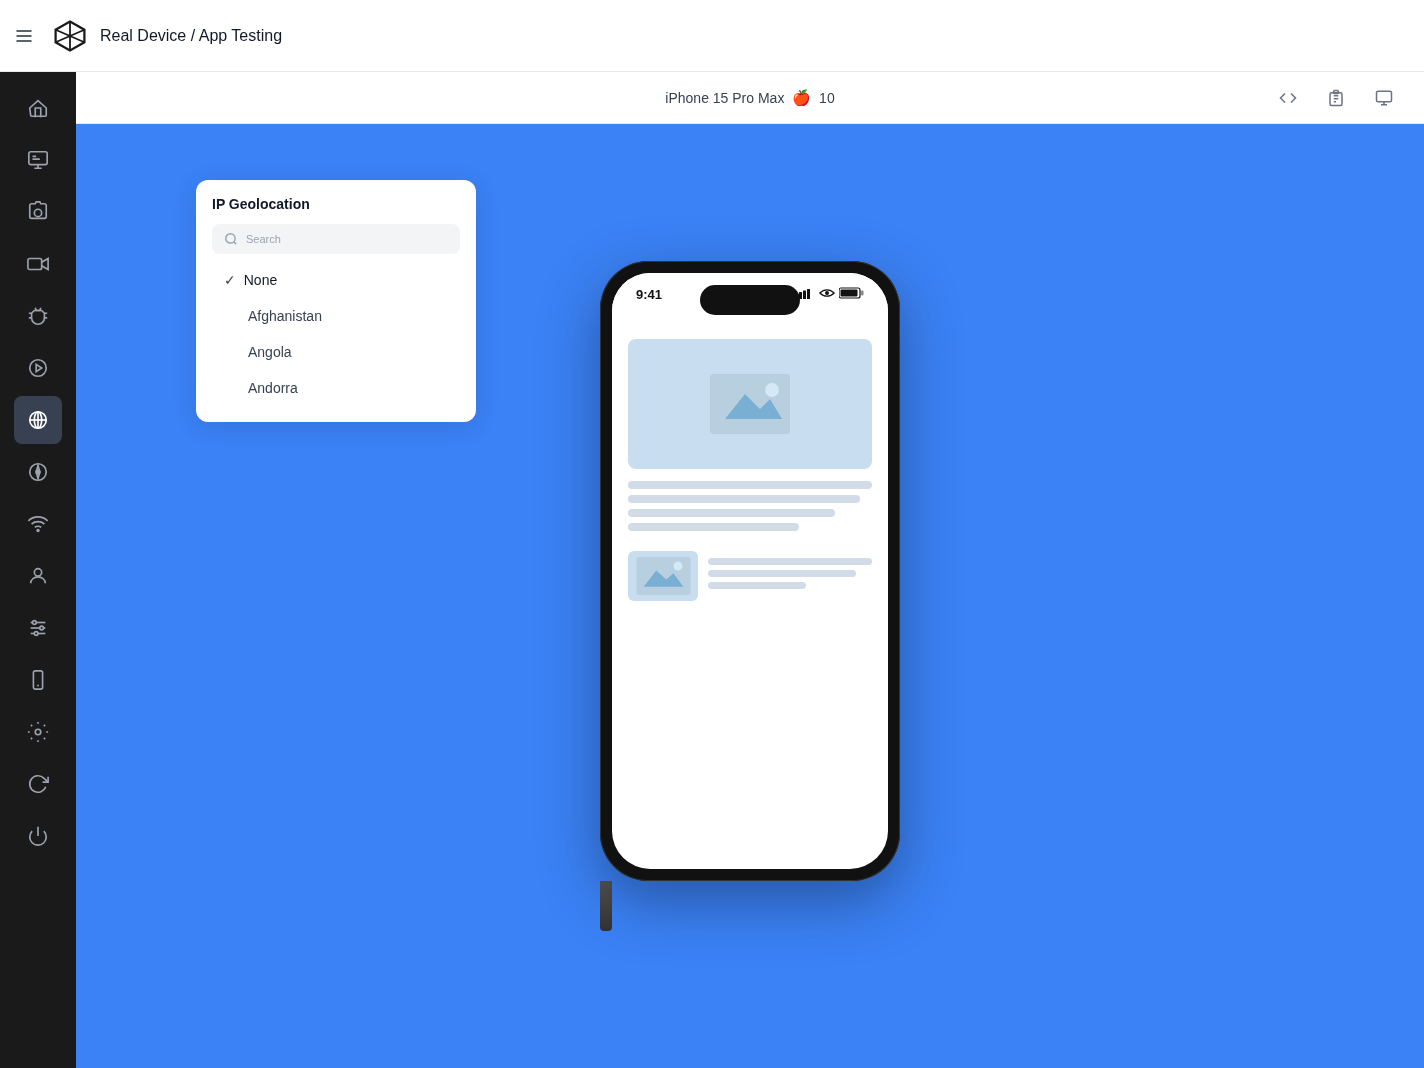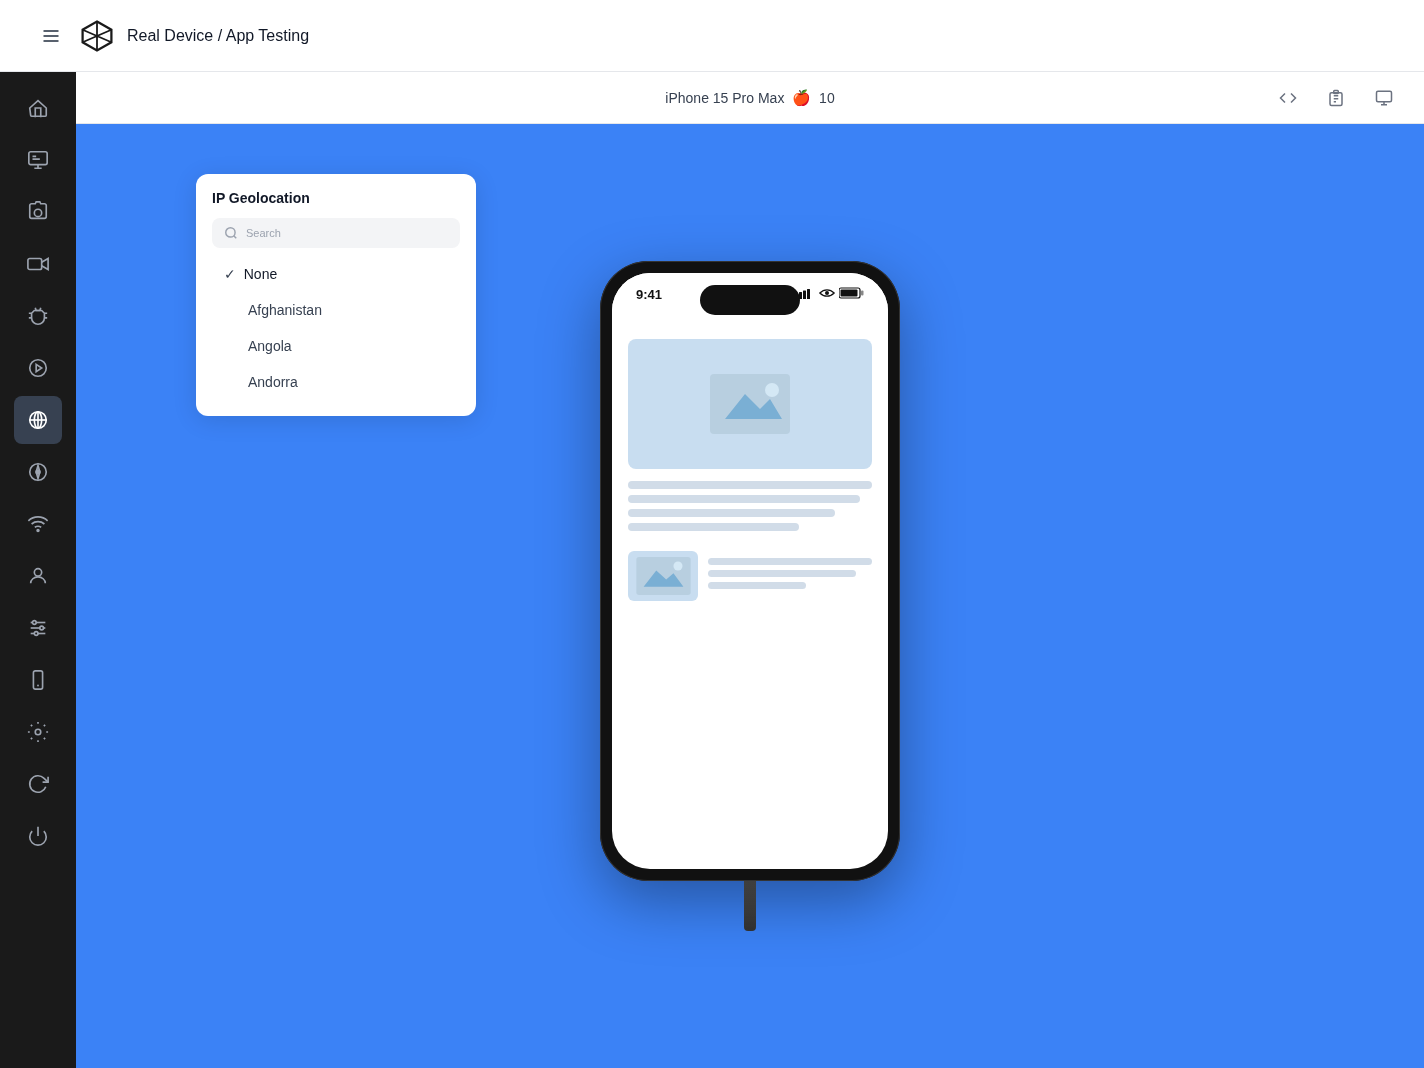--- a/index.html
+++ b/index.html
@@ -12,21 +12,21 @@
       display: flex;
       flex-direction: column;
     }
 
     
     .top-bar {
       height: 72px;
       background: #fff;
       display: flex;
       align-items: center;
-      padding: 0 35px;
+      padding: 0 8px;
       border-bottom: 1px solid #e5e7eb;
       gap: 12px;
       flex-shrink: 0;
     }
     .top-bar-menu-btn {
       width: 32px; height: 32px;
       display: flex; align-items: center; justify-content: center;
       cursor: pointer;
       border-radius: 4px;
     }
@@ -120,21 +120,21 @@
       align-items: center;
       justify-content: center;
       position: relative;
       padding: 40px;
     }
 
     
     .geo-panel {
       position: absolute;
       left: 120px;
-      top: 50px;
+      top: 56px;
       width: 280px;
       background: #fff;
       border-radius: 12px;
       box-shadow: 0 4px 24px rgba(0,0,0,0.12);
       padding: 16px;
       z-index: 10;
     }
     .geo-panel-title {
       font-size: 14px;
       font-weight: 600;
@@ -180,21 +180,20 @@
     .geo-item.selected { color: #111827; font-weight: 500; }
     .geo-check {
       color: #374151;
       font-size: 14px;
     }
 
     
     .phone-container {
       display: flex;
       flex-direction: column;
-      align-items: center;
     }
     .phone-mockup {
       width: 300px;
       height: 620px;
       background: #111;
       border-radius: 48px;
       padding: 12px;
       box-shadow: 0 20px 60px rgba(0,0,0,0.35), inset 0 0 0 1px #333;
       position: relative;
     }

